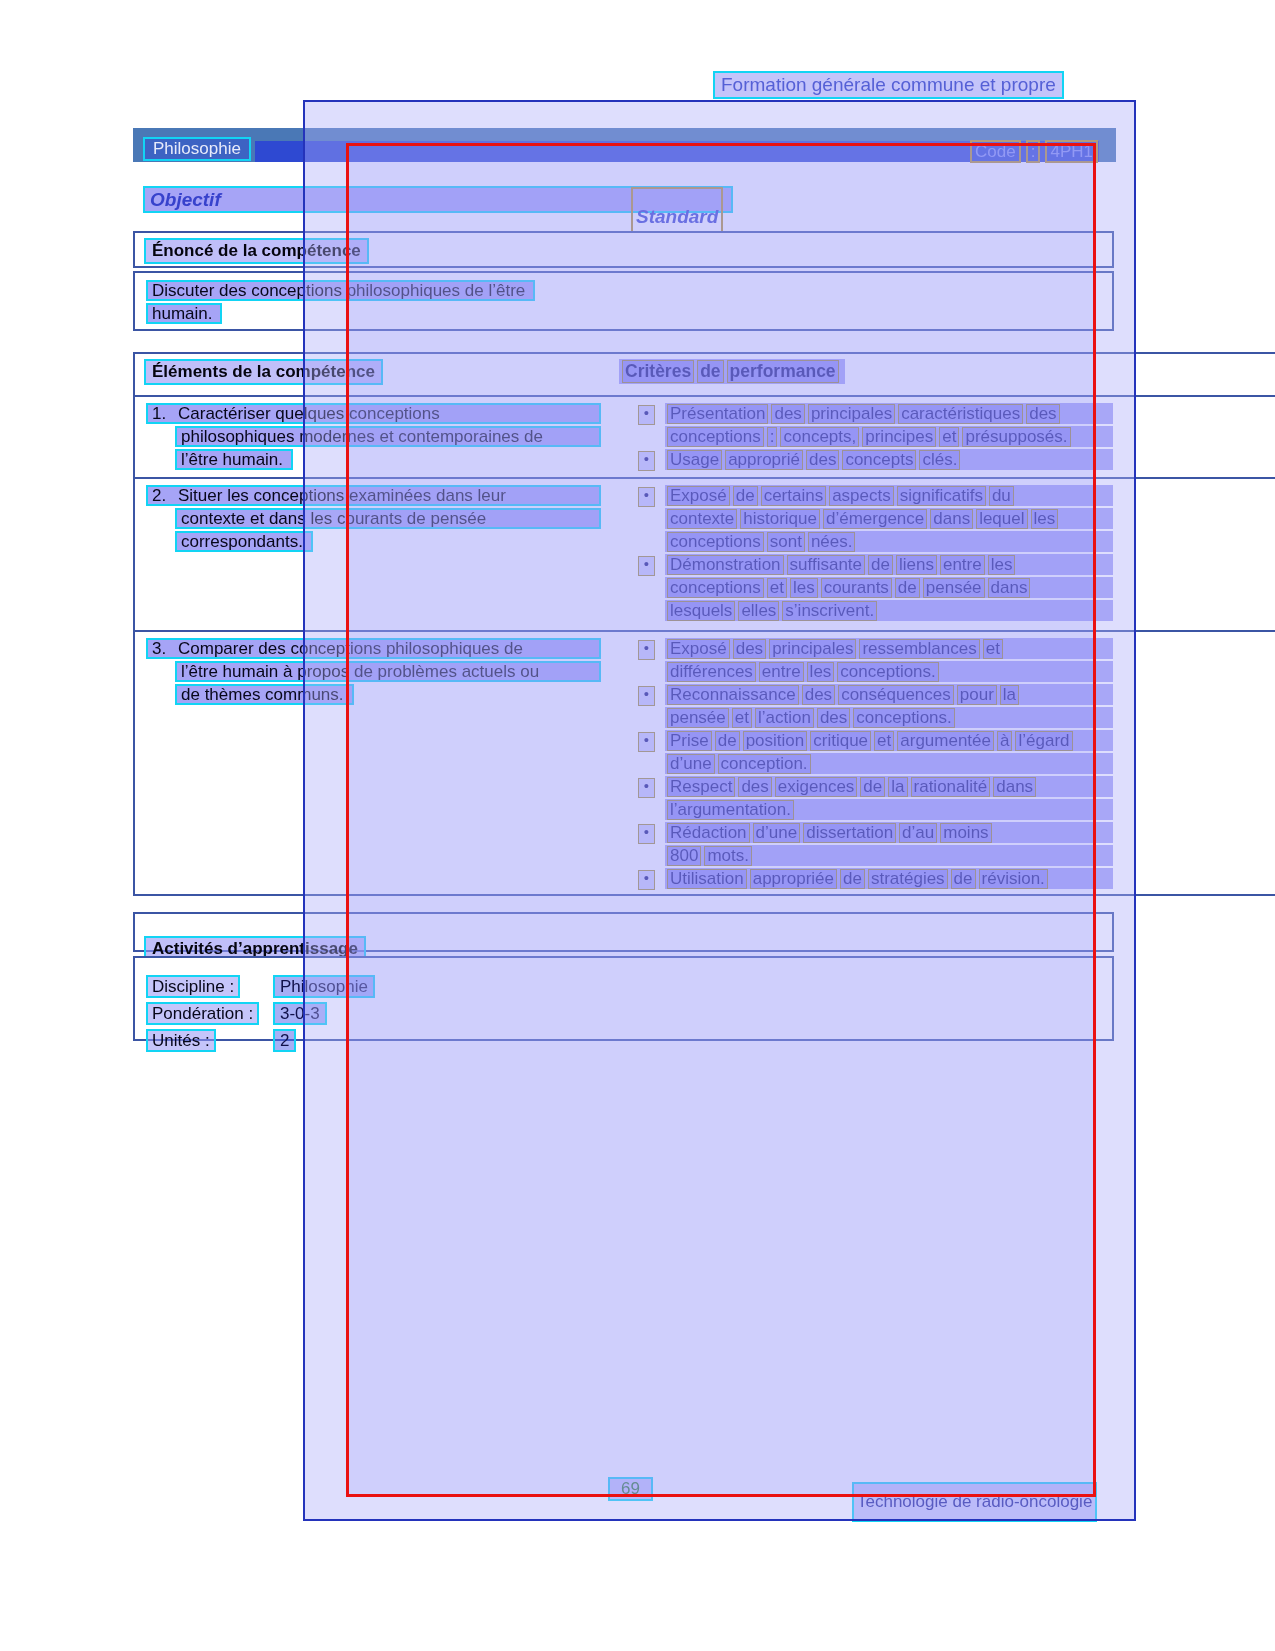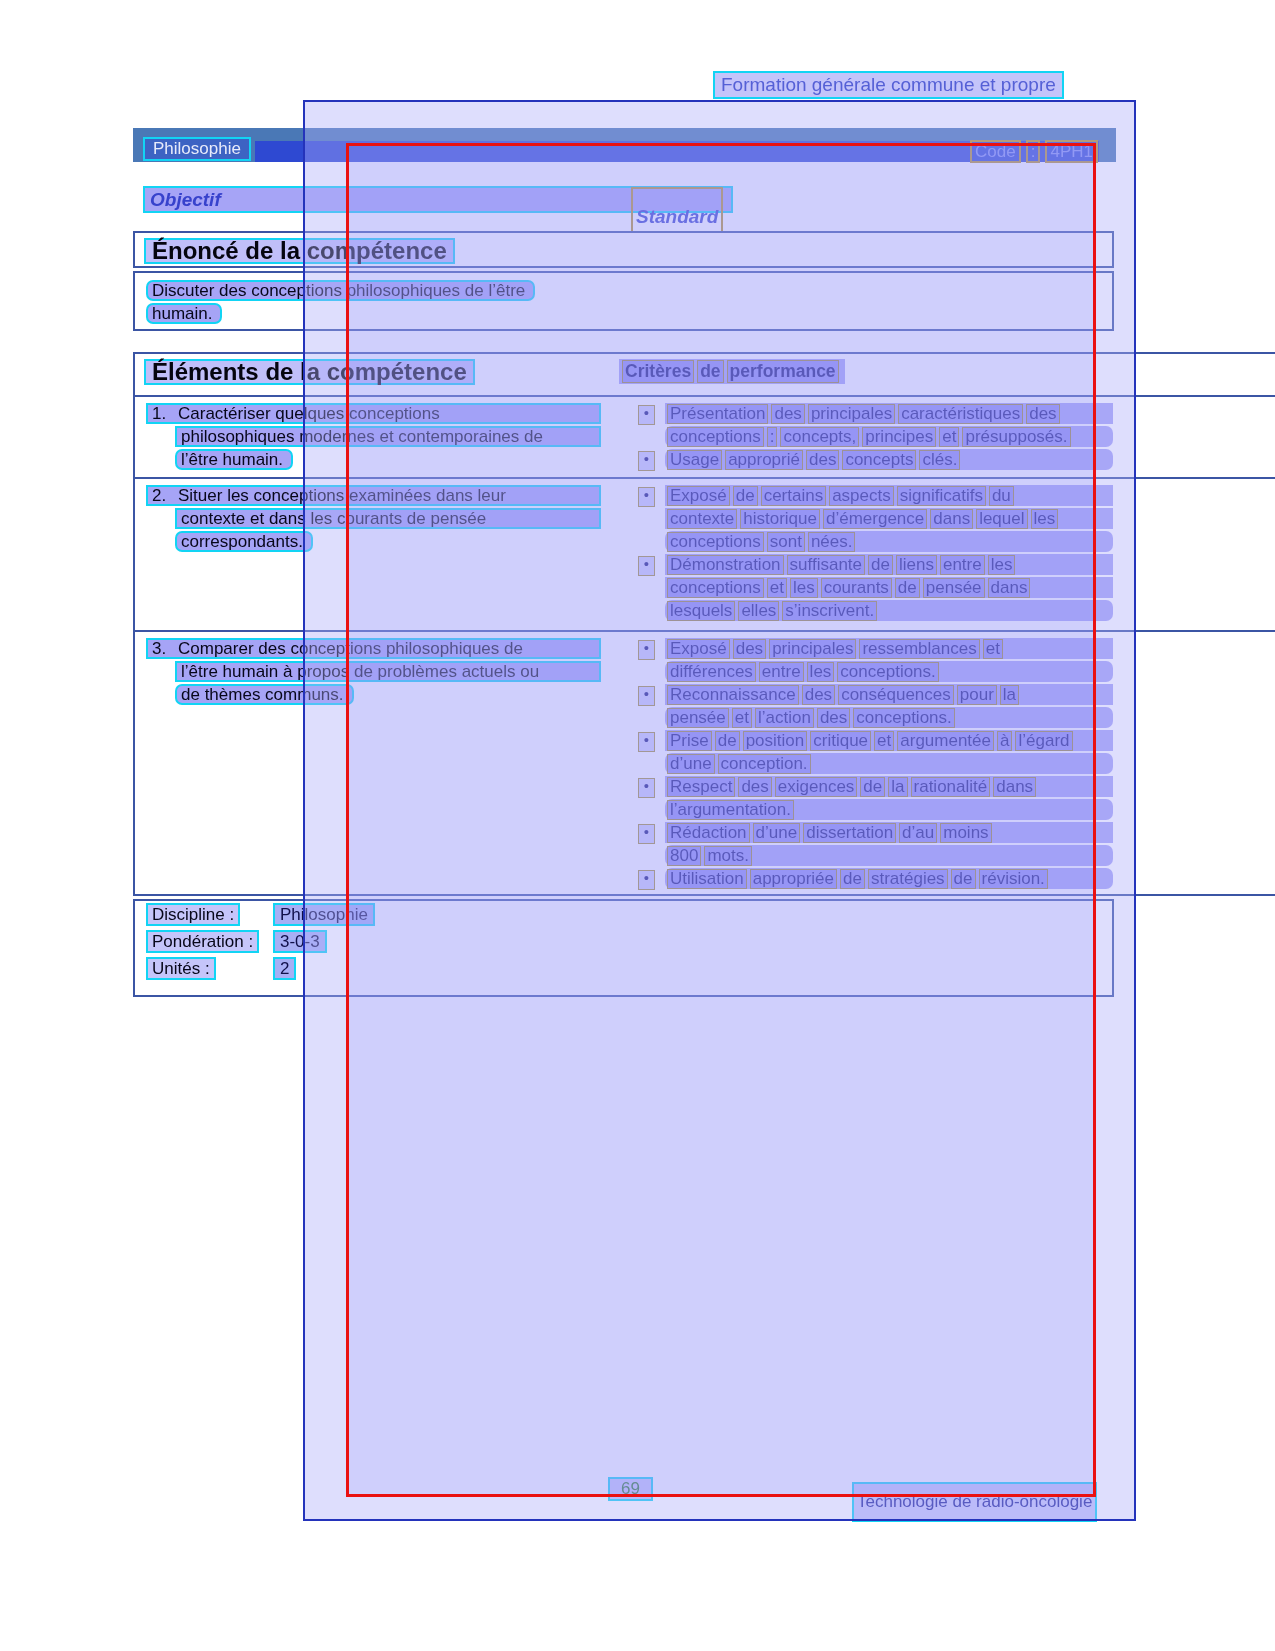--- a/index.html
+++ b/index.html
@@ -38,42 +38,42 @@
   .obj{position:absolute;left:5px;top:1px;font-size:19px;font-weight:bold;font-style:italic;color:#3742cc;}
   .std{position:absolute;left:486px;top:-1px;font-size:19px;font-weight:bold;font-style:italic;color:#3742cc;
     border:2px solid #b8922a;padding:17px 3px;}
 
   
   .box{position:absolute;background:#fff;border:2px solid var(--tb);box-sizing:border-box;}
   .enonce-head{left:117px;top:231px;width:981px;height:37px;padding-top:5px;}
   .enonce-body{left:117px;top:271px;width:981px;height:60px;padding:7px 0 0 11px;}
   .elements{left:117px;top:352px;width:1175px;height:544px;}
   .act-head{left:117px;top:912px;width:981px;height:40px;padding-top:22px;}
-  .act-body{left:117px;top:899px;width:981px;height:98px;padding:2px 0 0 11px;}
+  .act-body{left:117px;top:956px;width:981px;height:85px;padding:17px 0 0 11px;}
 
   .chip{border:2px solid var(--cyan);background:rgba(150,149,245,.6);display:inline-block;}
-  .hd{font-weight:bold;color:#05050f;padding:0 6px;font-size:24px;margin-left:9px;line-height:22px;}
+  .hd{font-weight:bold;color:#05050f;padding:0 6px;font-size:17px;margin-left:9px;line-height:22px;}
 
   .el-head{height:36px;border-bottom:2px solid var(--tb);position:relative;padding-top:5px;}
   .crit{position:absolute;left:484px;top:5px;display:flex;background:var(--barfill);padding:1px 3px;}
   .crit .w{font-weight:bold;color:#16167a;font-size:17.5px;}
 
   .el-row{display:flex;border-bottom:2px solid var(--tb);box-sizing:border-box;}
   .el-row:last-child{border-bottom:none;}
   .el-row:nth-child(1){height:82px;}
   .el-row:nth-child(2){height:153px;}
   .el-row:nth-child(3){height:271px;}
   .cell-left{flex:0 0 496px;padding:6px 0 0 11px;box-sizing:border-box;}
   .cell-right{flex:1;padding:6px 0 0 0;}
 
   .tline{height:21px;line-height:18px;margin-bottom:2px;display:flex;align-items:center;
     box-sizing:border-box;font-size:17px;white-space:nowrap;}
   .cyan{border:2px solid var(--cyan);background:var(--barfill);padding:0 4px;color:#07071a;width:455px;}
   .ind{margin-left:29px;width:426px;}
-  .fit{width:fit-content;padding-right:8px;border-radius:7px;}
+  .fit{width:fit-content;padding-right:8px;}
   .num{flex:0 0 26px;}
 
   .bgroup{display:flex;align-items:flex-start;}
   .dot{flex:0 0 15px;height:18px;margin:2px 10px 0 7px;border:1px solid var(--gold);
     background:rgba(70,70,230,.25);color:#14147a;text-align:center;line-height:14px;font-size:15px;}
   .blines{flex:0 0 450px;}
   .bar{background:var(--barfill);padding:0 2px;width:448px;}
   .w{border:1px solid var(--gold);background:rgba(70,70,230,.25);color:#17177e;
     padding:0 2px;margin-right:3px;white-space:nowrap;}
 

